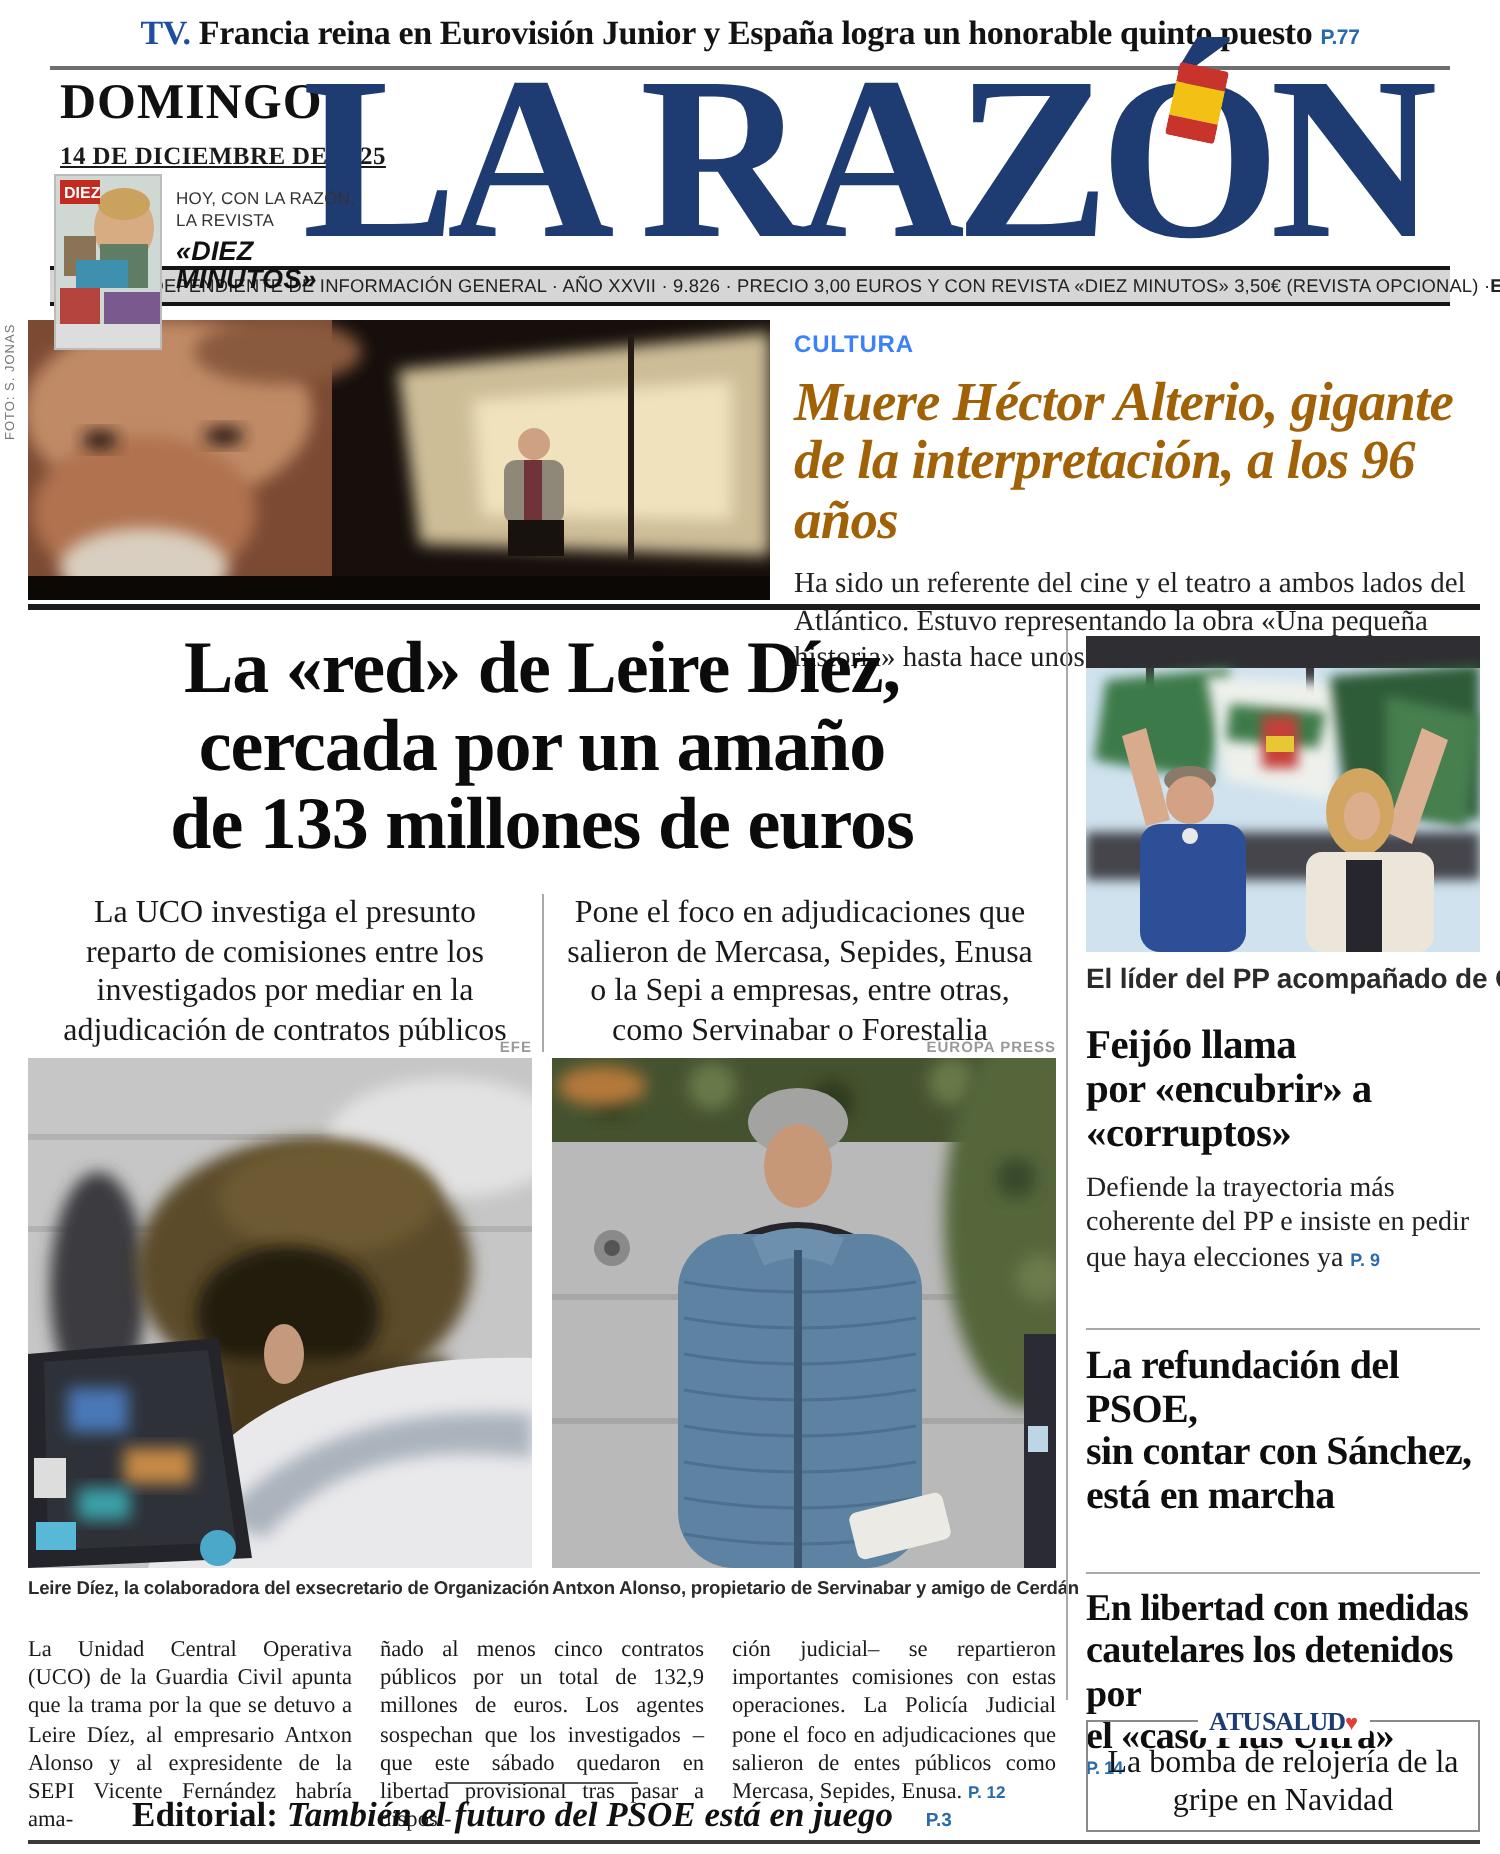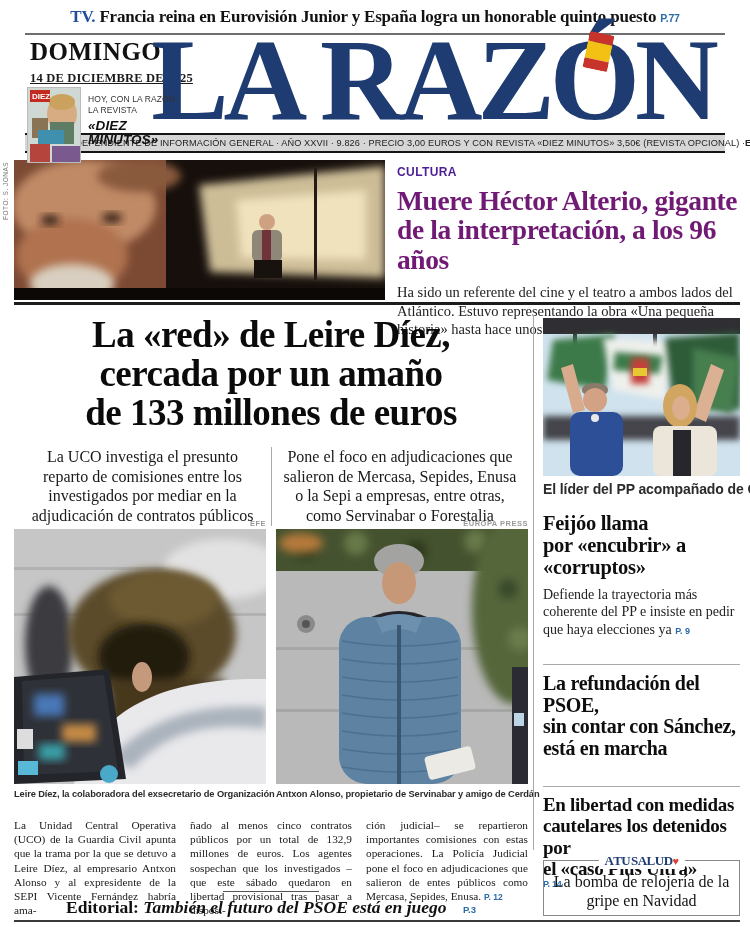--- a/index.html
+++ b/index.html
@@ -12,21 +12,21 @@
   .tv{color:#1f4f9c;}
   .pref{font-family:"Liberation Sans",sans-serif;font-weight:bold;color:#2a6aa8;}
   .topbar .pref{font-size:10.5px;}
   .rule-top{position:absolute;top:33px;left:25px;right:25px;border-top:2px solid #6e6e6e;}
 
   
   .daybox{position:absolute;top:38px;left:30px;}
   .day{font-size:25px;font-weight:bold;letter-spacing:0.5px;color:#111;}
   .date{font-size:12.5px;font-weight:bold;margin-top:5px;letter-spacing:0.2px;text-decoration:underline;}
   .promo{position:absolute;top:88px;left:28px;display:flex;gap:8px;z-index:6;}
-  .cover{width:52px;height:74px;box-shadow:0 0 0 1px #bbb;background:#ddd;}
+  .cover{width:52px;height:86px;box-shadow:0 0 0 1px #bbb;background:#ddd;}
   .cover svg{display:block;}
   .promo-text{font-family:"Liberation Sans",sans-serif;font-size:8.5px;color:#333;
               line-height:1.3;padding-top:6px;letter-spacing:0.1px;}
   .promo-mag{font-size:13.5px;font-weight:bold;font-style:italic;color:#111;
              margin-top:3px;line-height:1.02;width:70px;}
   .logo{position:absolute;top:22px;left:140px;width:585px;text-align:center;
         font-size:116px;line-height:1;font-weight:bold;color:#1e3c72;
         letter-spacing:-5px;white-space:nowrap;}
   .flag{position:absolute;top:33px;left:586px;width:25px;height:37px;
         transform:rotate(12deg);z-index:3;overflow:hidden;border-radius:2px;}
@@ -42,23 +42,23 @@
   .infobar b{font-weight:bold;}
 
   
   .vcredit{position:absolute;left:2px;top:162px;font-family:"Liberation Sans",sans-serif;
            font-size:6.5px;color:#777;writing-mode:vertical-rl;transform:rotate(180deg);
            letter-spacing:0.5px;height:120px;text-align:right;}
   .cult-photo{position:absolute;left:14px;top:160px;width:371px;height:140px;}
   .cult-photo svg{display:block;}
   .cult-text{position:absolute;left:397px;top:165px;width:345px;}
   .kicker{font-family:"Liberation Sans",sans-serif;font-weight:bold;font-size:12px;
-          color:#4c1d95;letter-spacing:0.4px;}
-  .cult-h{font-size:27.5px;font-weight:bold;line-height:1.07;color:#701a75;
-          letter-spacing:-0.4px;margin-top:7px;}
+          color:#3b82f6;letter-spacing:0.4px;}
+  .cult-h{font-size:27.5px;font-weight:bold;line-height:1.07;color:#a16207;
+          letter-spacing:-0.4px;margin-top:7px;font-style:italic;}
   .cult-deck{margin-top:9px;font-size:14.5px;line-height:1.26;color:#222;}
   .cult-deck .pref{font-size:9.5px;}
   .rule-heavy{position:absolute;top:302px;left:14px;right:10px;border-top:3px solid #1c1c1c;}
 
   
   .lead-h{position:absolute;top:315px;left:14px;width:514px;text-align:center;
           font-size:37px;font-weight:bold;line-height:1.06;letter-spacing:-0.5px;color:#0b0b0b;}
   .decks{position:absolute;top:447px;left:14px;width:514px;display:flex;}
   .deck{width:50%;box-sizing:border-box;padding:0 10px;text-align:center;
         font-size:16px;line-height:1.23;color:#191919;}

